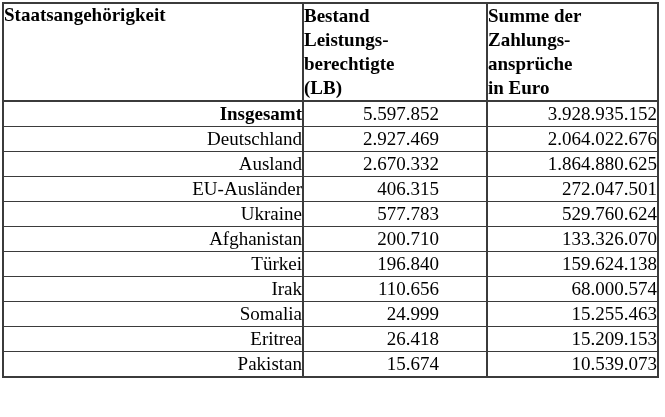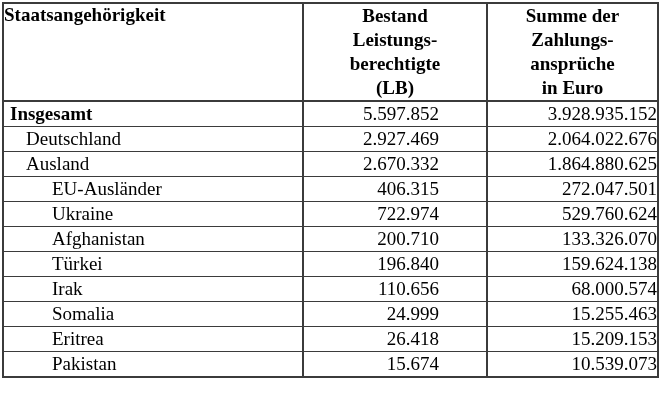--- a/index.html
+++ b/index.html
@@ -50,28 +50,28 @@
   th {
     font-weight: bold;
     vertical-align: top;
     height: 96px;
   }
   th.h-label {
     text-align: left;
     padding: 1px 0 0 6px;
   }
   th.h-num {
-    text-align: center;
+    text-align: left;
     padding-top: 1px;
   }
   th .hline {
     line-height: 24px;
   }
 
-  td.c1 { text-align: left; }
+  td.c1 { text-align: right; }
   td.c1.ind0 { padding-left: 6px; }
   td.c1.ind1 { padding-left: 22px; }
   td.c1.ind2 { padding-left: 48px; }
   td.c1.bold { font-weight: bold; }
 
   td.num { text-align: right; }
   td.num.lb   { padding-right: 47px; }
   td.num.euro { }
 </style>
 </head>
@@ -117,21 +117,21 @@
           <td class="num lb">2.670.332</td>
           <td class="num euro">1.864.880.625</td>
         </tr>
         <tr>
           <td class="c1 ind2">EU-Ausländer</td>
           <td class="num lb">406.315</td>
           <td class="num euro">272.047.501</td>
         </tr>
         <tr>
           <td class="c1 ind2">Ukraine</td>
-          <td class="num lb">722.974</td>
+          <td class="num lb">577.783</td>
           <td class="num euro">529.760.624</td>
         </tr>
         <tr>
           <td class="c1 ind2">Afghanistan</td>
           <td class="num lb">200.710</td>
           <td class="num euro">133.326.070</td>
         </tr>
         <tr>
           <td class="c1 ind2">Türkei</td>
           <td class="num lb">196.840</td>

